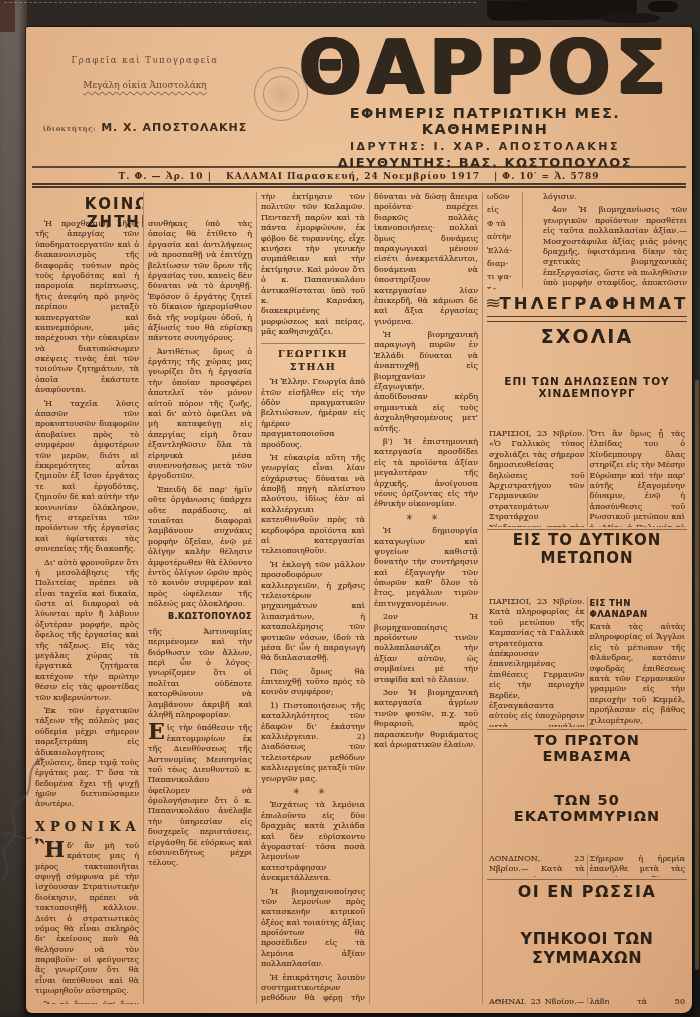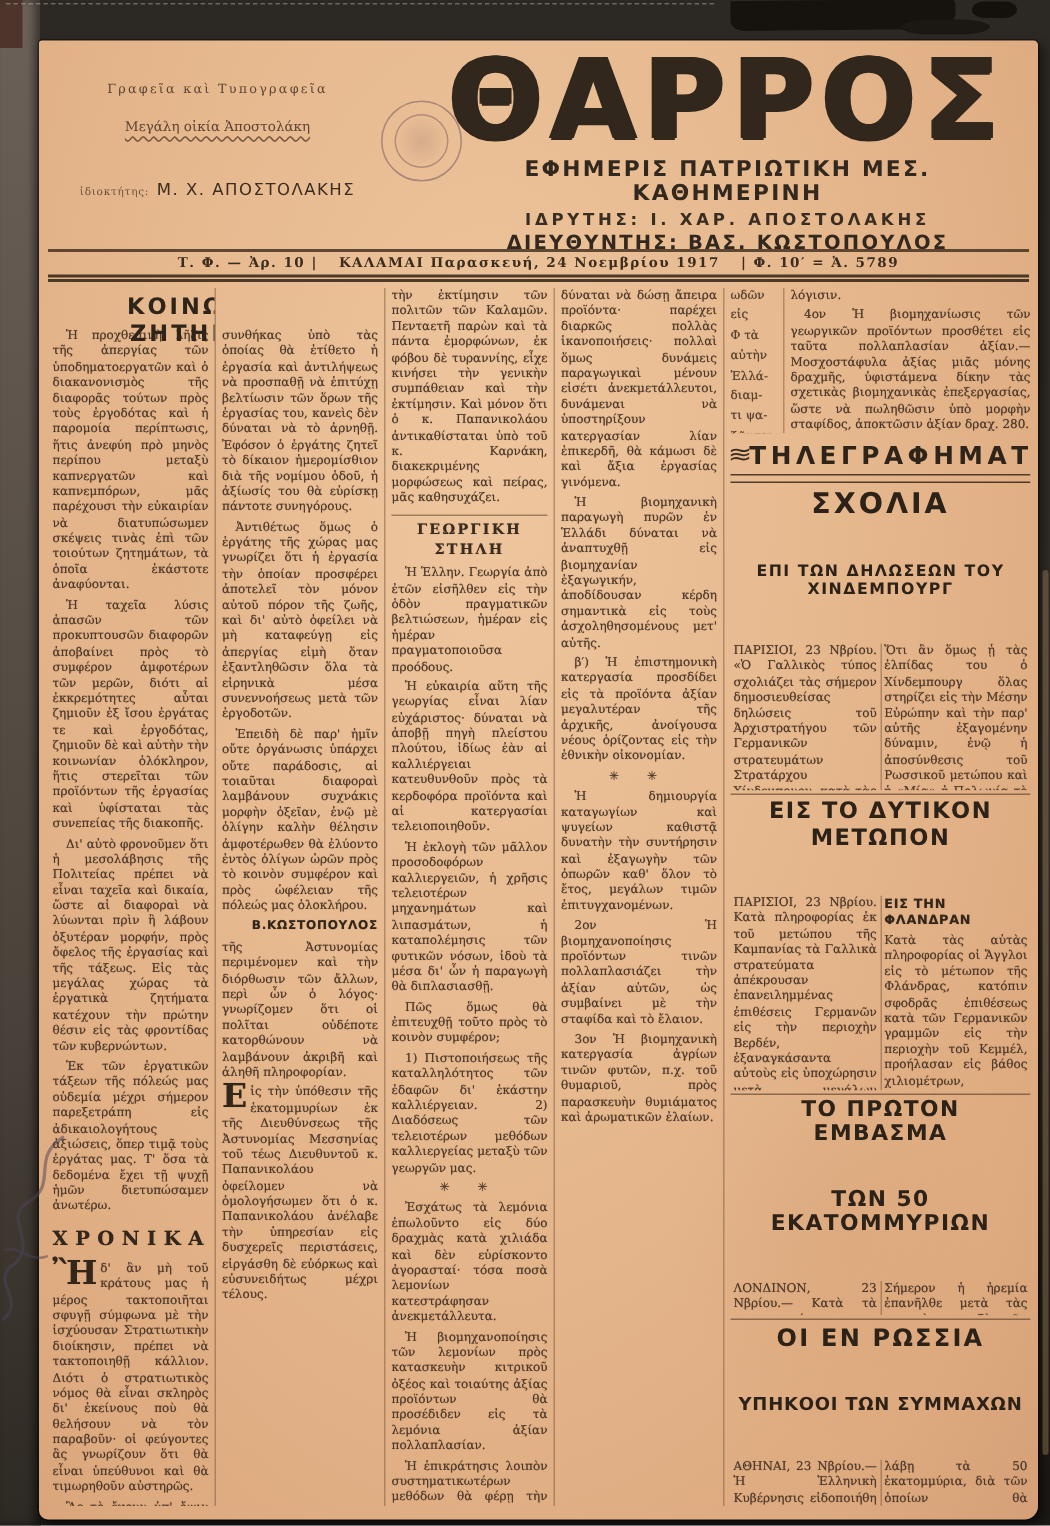--- a/index.html
+++ b/index.html
@@ -23,22 +23,22 @@
        box-shadow:0 0 0 1px rgba(0,0,0,.35),3px 4px 8px rgba(0,0,0,.5);color:#4a382b;}
   .stain{position:absolute;border-radius:50%;pointer-events:none;}
   .stain.s1{left:20px;top:170px;width:150px;height:320px;background:radial-gradient(rgba(165,95,45,.07),transparent 70%);}
   .stain.s2{left:420px;top:640px;width:220px;height:300px;background:radial-gradient(rgba(160,90,45,.06),transparent 70%);}
   
   .info{position:absolute;left:6px;top:28px;width:226px;text-align:center;color:#5c4533;}
   .info .l1{font-size:8.5px;letter-spacing:1.5px;}
   .info .l2{font-size:9px;margin-top:15px;display:inline-block;
        text-decoration:underline wavy 1px rgba(92,66,44,.8);text-underline-offset:3px;}
   .info .l3{margin-top:24px;}
-  .info .pre{font-size:7px;letter-spacing:.5px;color:#6a5240;}
-  .info .own{font-family:"DejaVu Sans",sans-serif;font-weight:normal;font-size:11px;letter-spacing:1px;color:#3c2d20;}
+  .info .pre{font-size:7px;letter-spacing:.5px;color:#6a5240;font-weight:bold;}
+  .info .own{font-family:"DejaVu Sans",sans-serif;font-weight:bold;font-size:11px;letter-spacing:1px;color:#3c2d20;}
   .stamp{position:absolute;left:228px;top:40px;width:52px;height:52px;border-radius:50%;
        border:1.5px solid rgba(104,80,92,.5);display:flex;align-items:center;justify-content:center;}
   .stamp .inner{width:34px;height:34px;border-radius:50%;border:1px solid rgba(104,80,92,.45);
        background:radial-gradient(rgba(120,90,100,.18),transparent 70%);}
   .titlebox{position:absolute;left:258px;right:6px;top:4px;text-align:center;}
   .paper-title{font-family:"DejaVu Sans",sans-serif;font-weight:bold;font-size:74px;line-height:.98;
        letter-spacing:5px;color:#31271d;margin:0;
        text-shadow:1.4px 0 0 #31271d,-1.4px 0 0 #31271d,0 1px 0 #31271d;}
   .subtitle{font-family:"DejaVu Sans",sans-serif;font-weight:bold;font-size:14.5px;letter-spacing:1.5px;color:#33281e;margin-top:1px;}
   .founder{font-family:"DejaVu Sans",sans-serif;font-weight:bold;font-size:11px;letter-spacing:2.5px;color:#3a2d21;margin-top:3px;}
@@ -63,40 +63,40 @@
        margin:6px 0 4px;color:#3a2c1f;border-top:1px solid rgba(80,55,35,.5);padding-top:4px;}
   .para.sig{text-align:right;text-indent:0;font-family:"DejaVu Sans",sans-serif;font-weight:bold;
        font-size:8px;letter-spacing:.5px;margin:2px 0 4px;color:#33271c;}
   .para.stars{text-align:center;text-indent:0;letter-spacing:8px;margin:3px 0;color:#4c392b;}
   .para.dropcap::first-letter{float:left;font-size:22px;line-height:17px;font-weight:bold;padding:0 2px 0 0;color:#33271c;}
   .para.frag{text-indent:0;color:#55412f;}
   
   .rs{flex:1;display:flex;flex-direction:column;overflow:hidden;padding-left:4px;}
   .rs-cont{display:flex;height:97px;overflow:hidden;}
   .fragcol{width:32px;flex:none;overflow:hidden;padding-right:3px;}
-  .cont-main{flex:1;border-left:1px solid rgba(88,58,38,.38);padding-left:4px;overflow:hidden;}
+  .cont-main{flex:1;border-left:1px solid rgba(88,58,38,.38);padding-left:20px;overflow:hidden;}
   .tele-head{display:flex;align-items:center;justify-content:space-between;height:24px;margin-top:2px;}
   .tele-title{font-family:"DejaVu Sans",sans-serif;font-weight:bold;font-size:16.5px;letter-spacing:3px;color:#2f241a;}
   .ornament{font-size:15px;color:#3a2c1f;transform:scaleX(1.3);}
   .tele-rule{height:4px;border-top:1.5px solid rgba(55,38,24,.85);border-bottom:1.5px solid rgba(55,38,24,.85);margin:1px 0 2px;}
   .art{overflow:hidden;display:flex;flex-direction:column;gap:28px;}
   .art + .art{border-top:1px solid rgba(70,45,30,.55);margin-top:2px;padding-top:1px;}
   .art.sxolia{height:203px;}
   .art.agon{height:196px;}
   .art.emvasma{height:146px;}
   .art.rossia{flex:1;}
   .t1{text-align:center;font-family:"DejaVu Sans",sans-serif;font-weight:bold;color:#2d2218;margin:1px 0 0;}
   .t2{text-align:center;font-family:"DejaVu Sans",sans-serif;font-weight:bold;color:#2d2218;margin:0 0 2px;}
   .sxolia .t1{font-size:19px;letter-spacing:2px;}
   .sxolia .t2{font-size:10.5px;letter-spacing:1px;}
   .agon .t1{font-size:17px;letter-spacing:2px;}
   .agon .t2{font-size:15px;letter-spacing:1px;}
   .emvasma .t1,.emvasma .t2{font-size:14.5px;letter-spacing:1px;text-align:center;}
   .rossia .t1{font-size:16px;letter-spacing:1.5px;}
-  .rossia .t2{font-size:12px;letter-spacing:.5px;}
+  .rossia .t2{font-size:16px;letter-spacing:.5px;}
   .rs-cols{display:flex;flex:1;overflow:hidden;}
   .rs-col{flex:1;overflow:hidden;padding:0 2px;}
   .rs-col + .rs-col{border-left:1px solid rgba(88,58,38,.38);}
   .subhead{text-align:left;text-indent:0;font-family:"DejaVu Sans",sans-serif;font-weight:bold;
        font-size:8.5px;letter-spacing:.5px;margin:1px 0 2px;color:#33271c;}
   .handwriting{position:absolute;left:0;top:752px;z-index:7;opacity:.5;transform:rotate(9deg);}
 </style>
 </head>
 <body>
 

